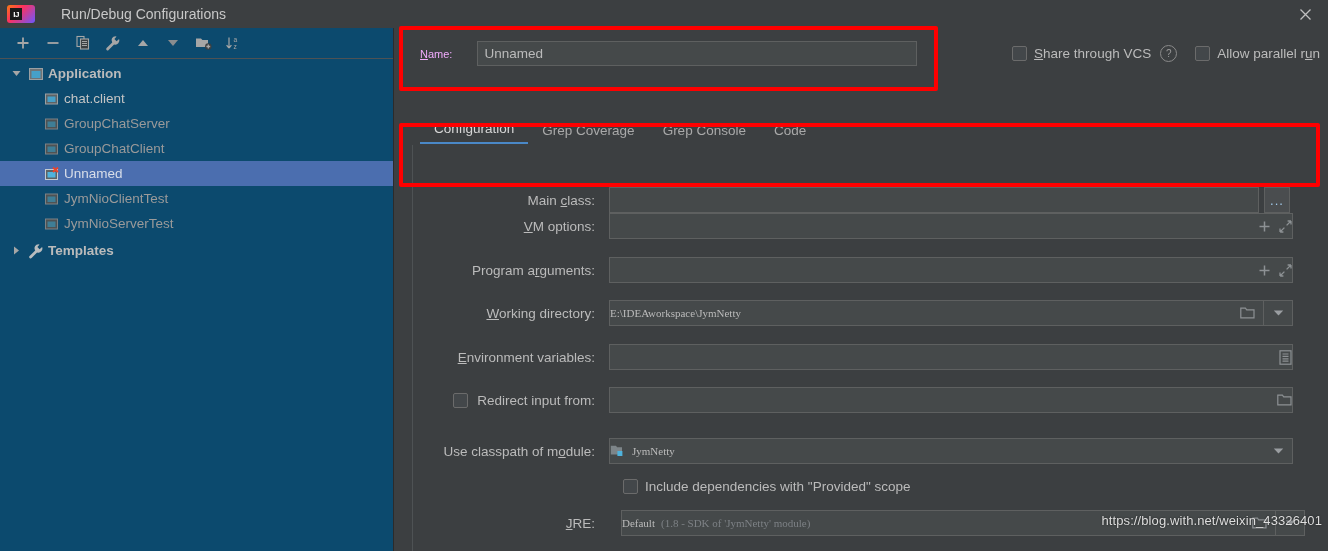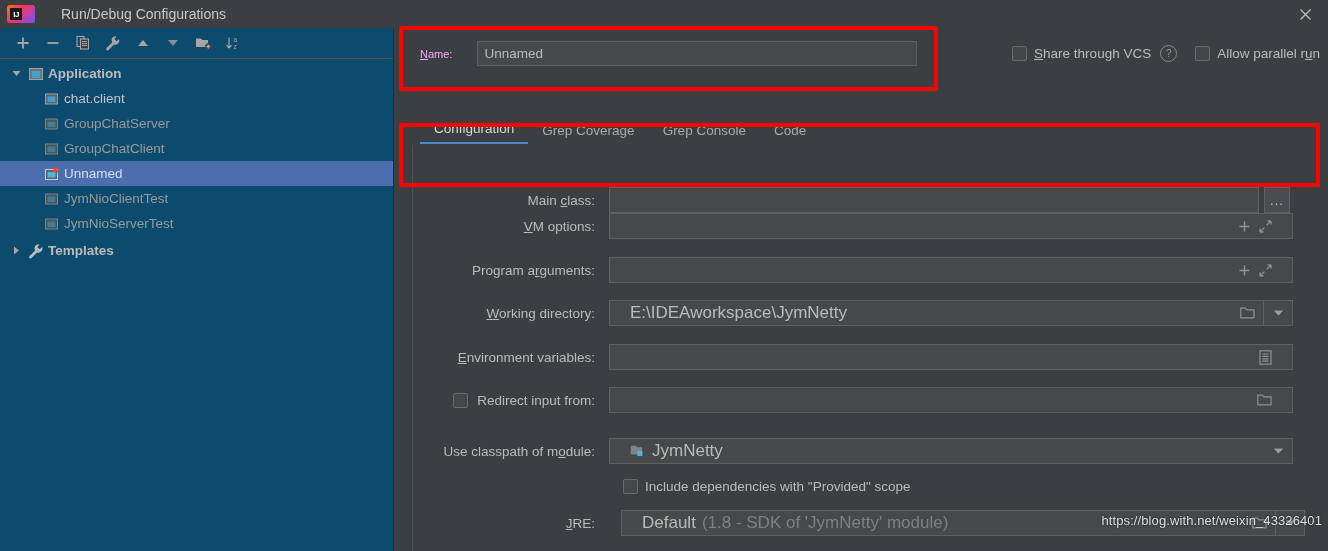--- a/index.html
+++ b/index.html
@@ -201,25 +201,26 @@
     color: #bbbbbb;
     box-sizing: border-box;
     white-space: nowrap;
   }
   .field {
     height: 26px;
     background: #45494a;
     border: 1px solid #5e6060;
     box-sizing: border-box;
     display: flex; align-items: center;
-    padding: 0 20px;
+    padding: 0 0;
     color: #bbbbbb;
-    font-size: 17px;
+    font-size: 11px;
     white-space: nowrap;
     overflow: hidden;
+    font-family: Liberation Serif, serif;
   }
   .field .muted { color: #7d8185; }
   .field-icons {
     margin-left: auto;
     display: flex; align-items: center; gap: 8px;
     padding-left: 8px;
   }
   .browse-btn {
     width: 26px; height: 26px;
     margin-left: 5px;

